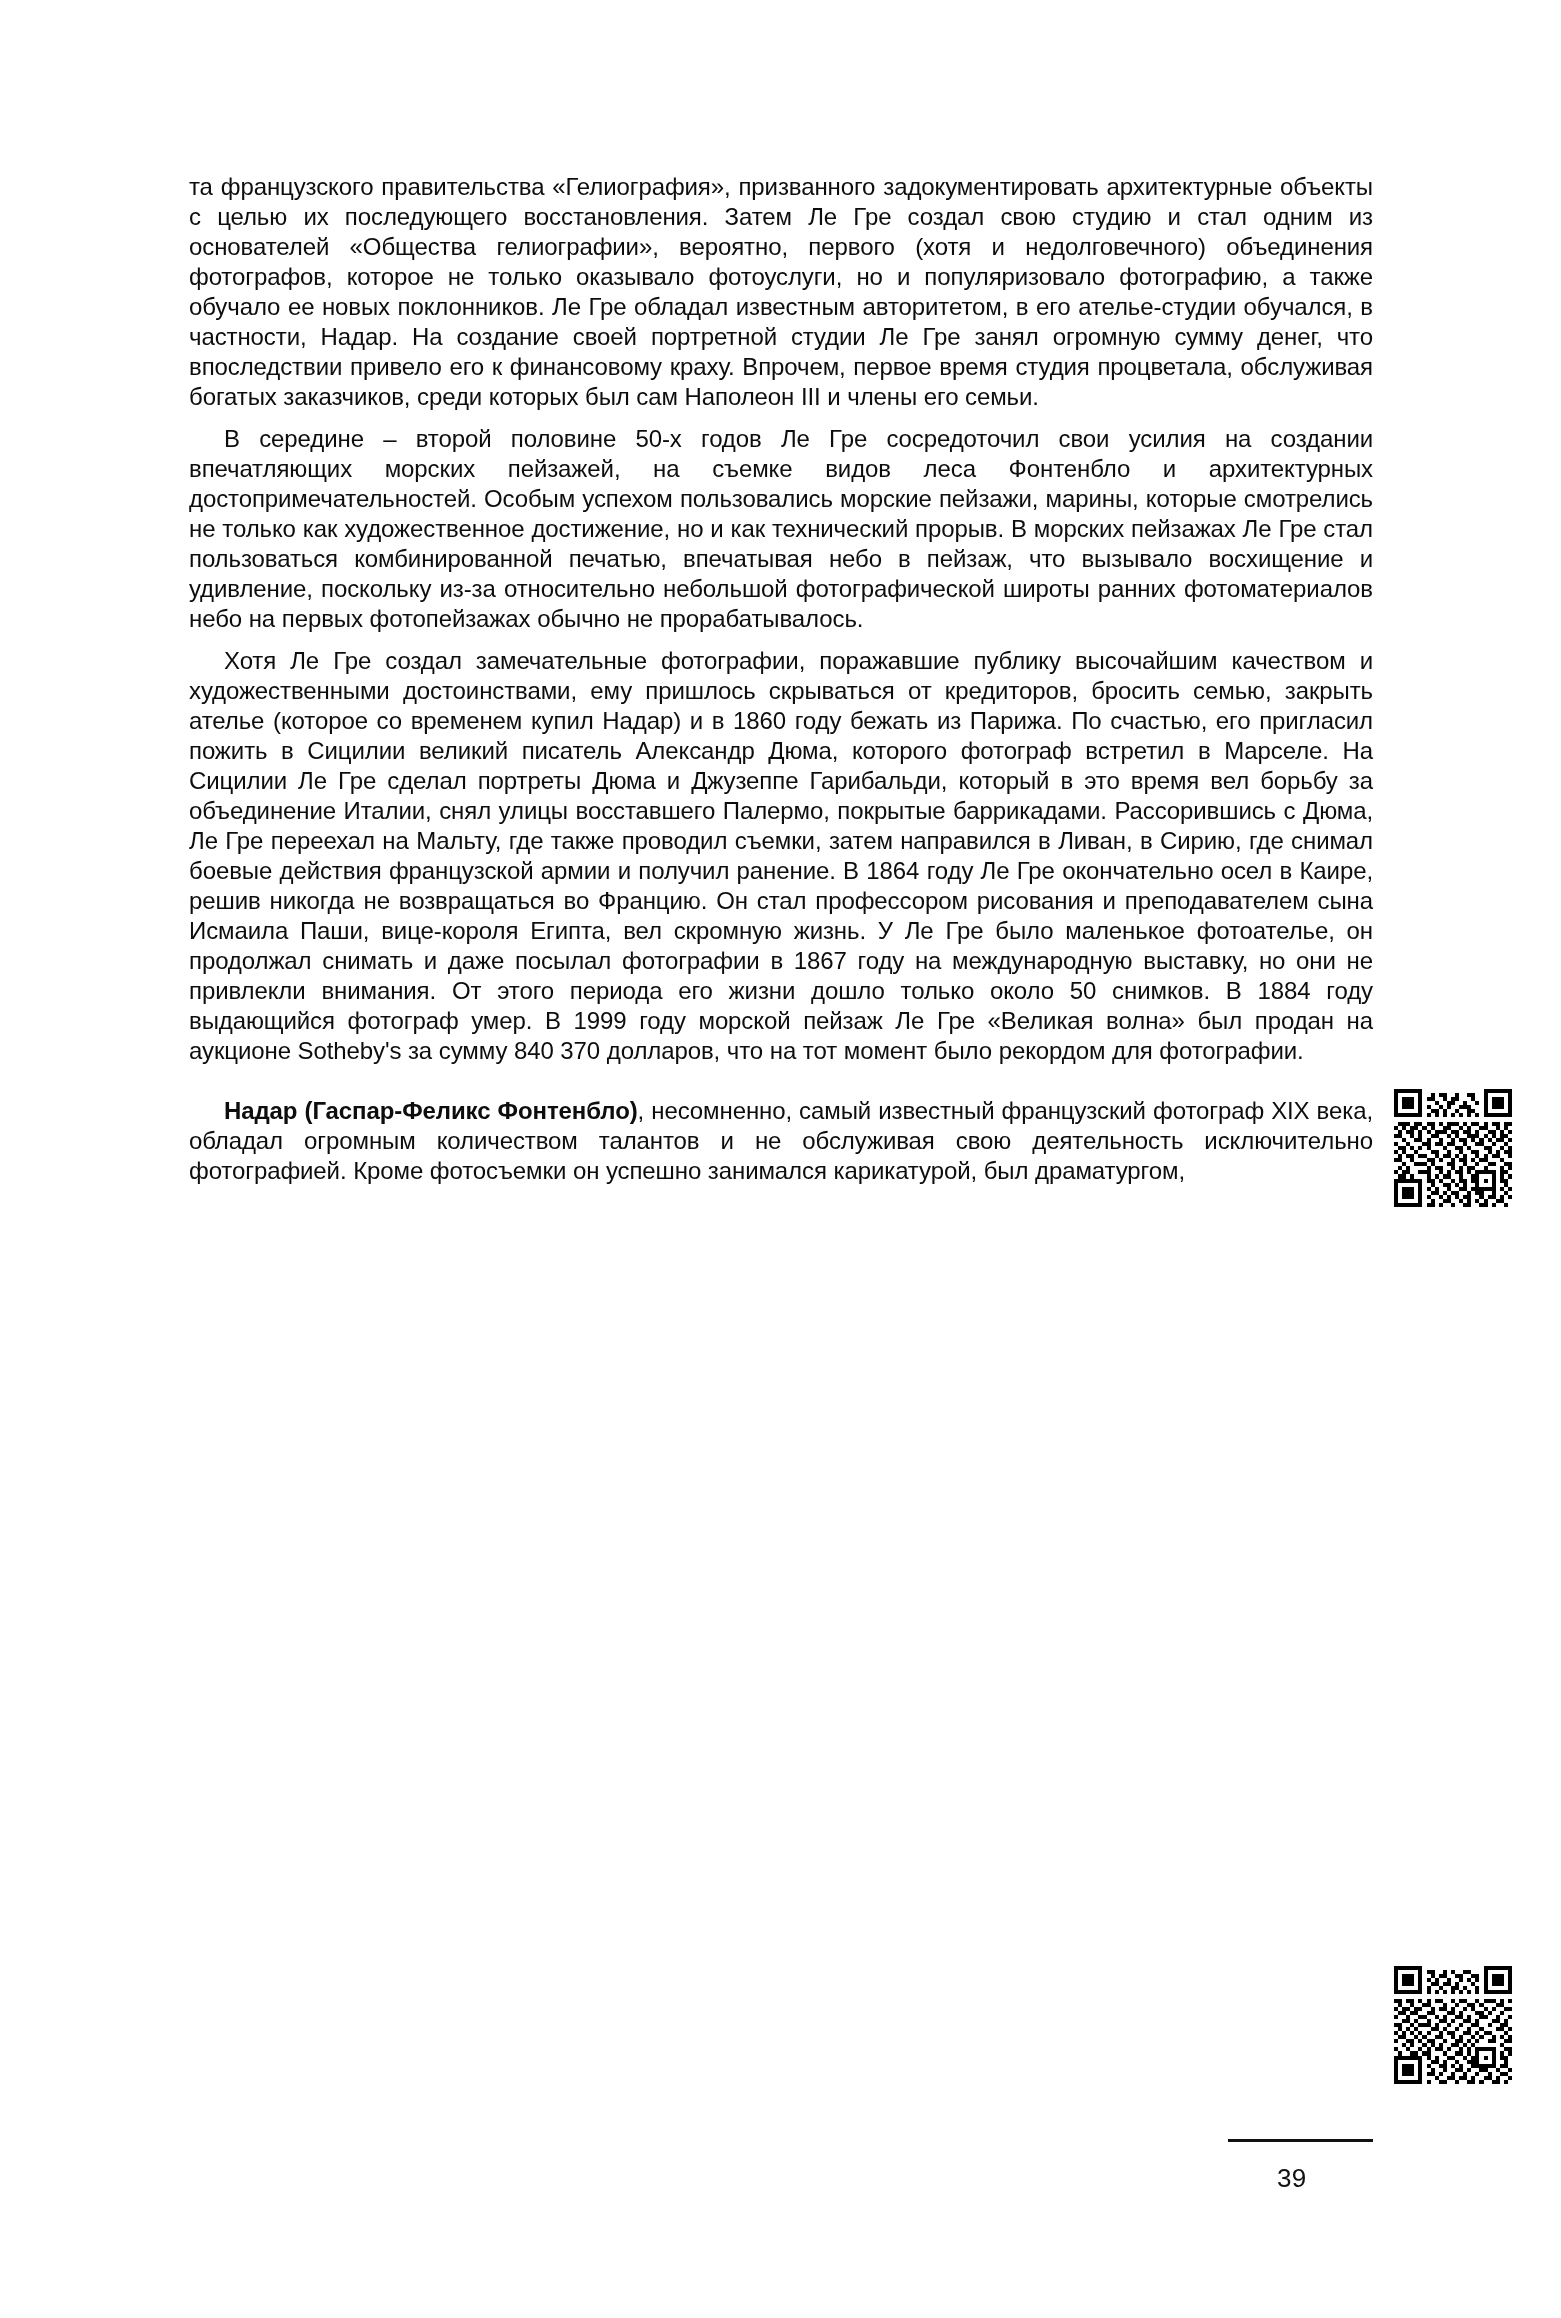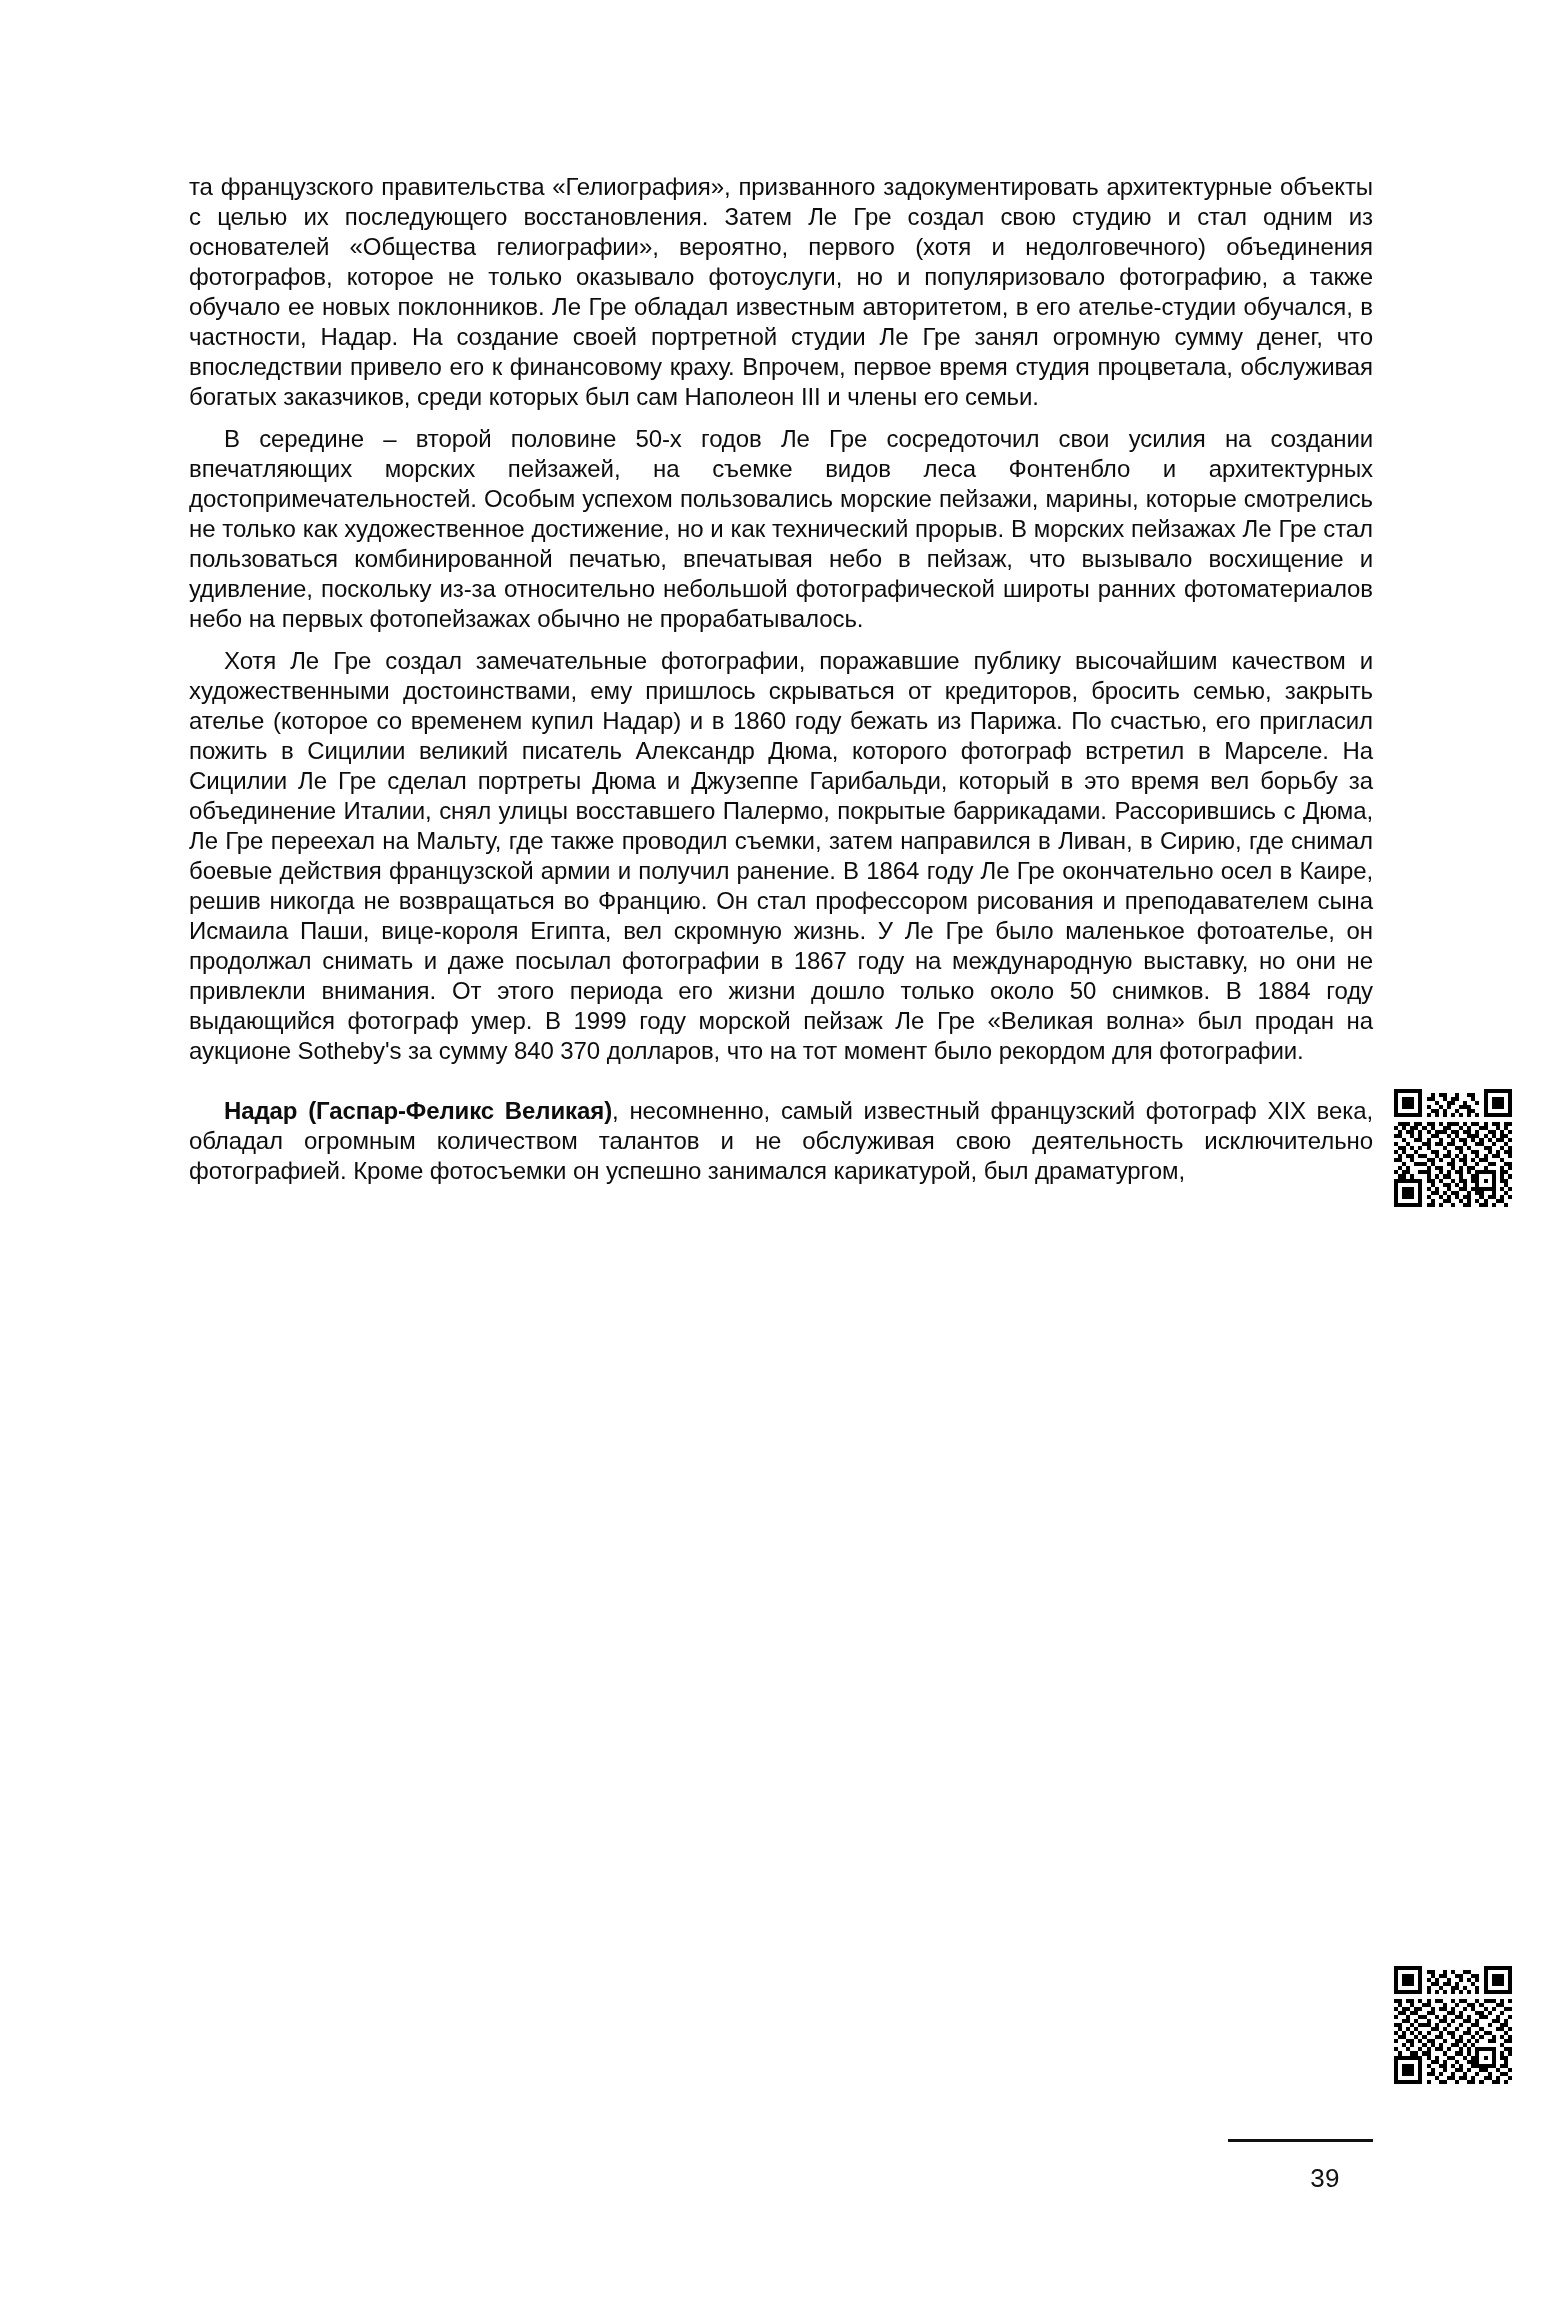--- a/index.html
+++ b/index.html
@@ -87,41 +87,41 @@
     top: 2139px;
     width: 145px;
     height: 3.2px;
     background: #111111;
   }
   .page-number {
     position: absolute;
     left: 1277px;
     top: 2162px;
     width: 96px;
-    text-align: center;
+    text-align: left;
     font-size: 26px;
     line-height: 32px;
     color: #111111;
     letter-spacing: 0.4px;
   }
 </style>
 </head>
 <body>
 
 <div class="page">
 
   <div class="content">
 
     <p class="para">та французского правительства «Гелиография», призванного задокументировать архитектурные объекты с целью их последующего восстановления. Затем Ле Гре создал свою студию и стал одним из основателей «Общества гелиографии», вероятно, первого (хотя и недолговечного) объединения фотографов, которое не только оказывало фотоуслуги, но и популяризовало фотографию, а также обучало ее новых поклонников. Ле Гре обладал известным авторитетом, в его ателье-студии обучался, в частности, Надар. На создание своей портретной студии Ле Гре занял огромную сумму денег, что впоследствии привело его к финансовому краху. Впрочем, первое время студия процветала, обслуживая богатых заказчиков, среди которых был сам Наполеон III и члены его семьи.</p>
 
     <p class="para indent">В середине – второй половине 50-х годов Ле Гре сосредоточил свои усилия на создании впечатляющих морских пейзажей, на съемке видов леса Фонтенбло и архитектурных достопримечательностей. Особым успехом пользовались морские пейзажи, марины, которые смотрелись не только как художественное достижение, но и как технический прорыв. В морских пейзажах Ле Гре стал пользоваться комбинированной печатью, впечатывая небо в пейзаж, что вызывало восхищение и удивление, поскольку из-за относительно небольшой фотографической широты ранних фотоматериалов небо на первых фотопейзажах обычно не прорабатывалось.</p>
 
     <p class="para indent">Хотя Ле Гре создал замечательные фотографии, поражавшие публику высочайшим качеством и художественными достоинствами, ему пришлось скрываться от кредиторов, бросить семью, закрыть ателье (которое со временем купил Надар) и в 1860 году бежать из Парижа. По счастью, его пригласил пожить в Сицилии великий писатель Александр Дюма, которого фотограф встретил в Марселе. На Сицилии Ле Гре сделал портреты Дюма и Джузеппе Гарибальди, который в это время вел борьбу за объединение Италии, снял улицы восставшего Палермо, покрытые баррикадами. Рассорившись с Дюма, Ле Гре переехал на Мальту, где также проводил съемки, затем направился в Ливан, в Сирию, где снимал боевые действия французской армии и получил ранение. В 1864 году Ле Гре окончательно осел в Каире, решив никогда не возвращаться во Францию. Он стал профессором рисования и преподавателем сына Исмаила Паши, вице-короля Египта, вел скромную жизнь. У Ле Гре было маленькое фотоателье, он продолжал снимать и даже посылал фотографии в 1867 году на международную выставку, но они не привлекли внимания. От этого периода его жизни дошло только около 50 снимков. В 1884 году выдающийся фотограф умер. В 1999 году морской пейзаж Ле Гре «Великая волна» был продан на аукционе Sotheby's за сумму 840 370 долларов, что на тот момент было рекордом для фотографии.</p>
 
-    <p class="para indent gap-before"><span class="bold">Надар (Гаспар-Феликс Великая)</span><span>, несомненно, самый известный французский фотограф XIX века, обладал огромным количеством талантов и не обслуживая свою деятельность исключительно фотографией. Кроме фотосъемки он успешно занимался карикатурой, был драматургом,</span></p>
+    <p class="para indent gap-before"><span class="bold">Надар (Гаспар-Феликс Фонтенбло)</span><span>, несомненно, самый известный французский фотограф XIX века, обладал огромным количеством талантов и не обслуживая свою деятельность исключительно фотографией. Кроме фотосъемки он успешно занимался карикатурой, был драматургом,</span></p>
 
   </div>
 
   <div class="qr" id="qr-top">
     <svg viewBox="0 0 29 29" xmlns="http://www.w3.org/2000/svg" aria-hidden="true">
       <rect width="29" height="29" fill="#ffffff"></rect>
       <g fill="#000000">
 
         <rect x="0" y="0" width="7" height="1"></rect>
           <rect x="0" y="6" width="7" height="1"></rect>

